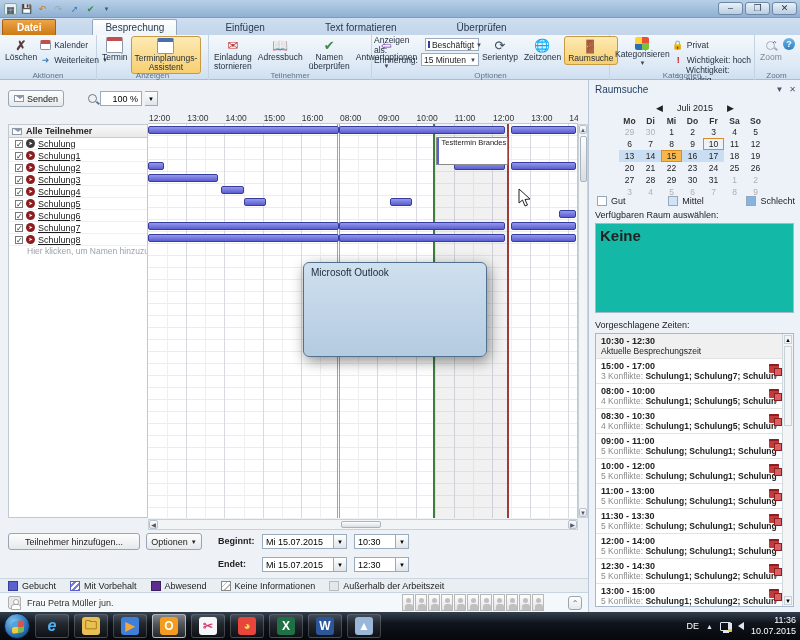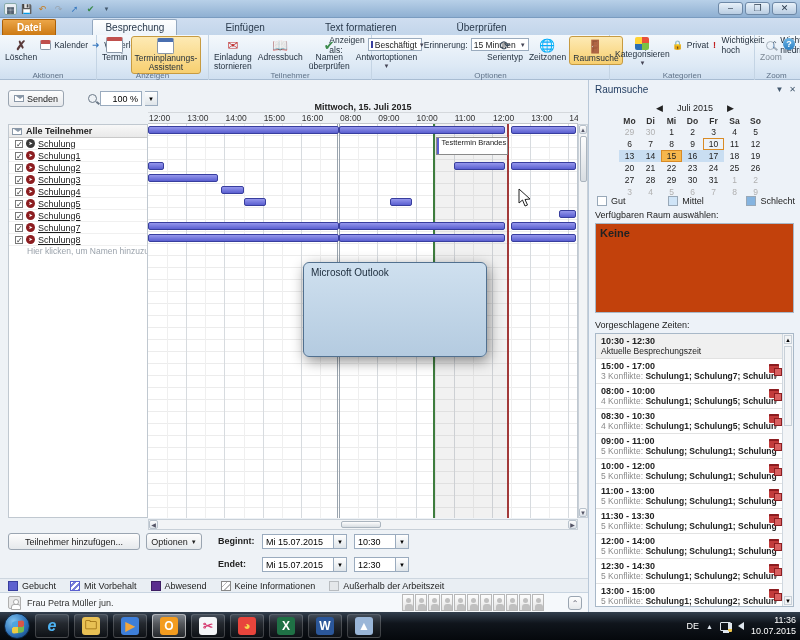--- a/index.html
+++ b/index.html
@@ -31,21 +31,21 @@
     background:linear-gradient(#f4f8fc,#dde9f5 70%,#cfdff0); border-bottom:1px solid #a8bcd2; display:flex; }
   .rgroup { position:relative; height:45px; border-right:1px solid #c4d4e4; padding:1px 2px 10px 2px;
     display:flex; align-items:flex-start; }
   .rgroup-label { position:absolute; left:0; right:0; bottom:0px; text-align:center; font-size:8px; color:#5f7288; }
   .bigbtn { display:flex; flex-direction:column; align-items:center; justify-content:flex-start;
     font-size:8.5px; color:#1f2c3a; text-align:center; line-height:9px; padding:1px 3px; border-radius:3px; }
   .bigbtn .ic { width:17px; height:16px; display:flex; align-items:center; justify-content:center; font-size:13px; }
   .bigbtn.hl { background:linear-gradient(#fdeab4,#f7cf70); border:1px solid #c79b41; }
   .smallbtn { display:flex; align-items:center; gap:3px; font-size:8.5px; color:#1f2c3a; height:13px; }
   .smallbtn .ic { width:11px; height:10px; font-size:9px; line-height:10px; text-align:center; }
-  .stack { display:flex; flex-direction:row; justify-content:center; gap:2px; padding-top:2px; }
+  .stack { display:flex; flex-direction:column; justify-content:flex-start; gap:2px; padding-top:2px; }
   .ddfield { background:#fff; border:1px solid #9aabbe; font-size:8.5px; height:13px;
     display:flex; align-items:center; padding:0 2px; gap:2px; color:#222; }
   .ddfield .arrow { font-size:6px; color:#445; margin-left:auto; }
   .cal-ic { width:14px; height:13px; background:#fff; border:1px solid #8a98a8; border-top:4px solid #c0504d; border-radius:2px; }
   .ribbon-help { position:absolute; right:5px; top:38px; display:flex; gap:5px; align-items:center; }
   .help-q { width:12px; height:12px; border-radius:50%; background:linear-gradient(#6db7e8,#2d7fc1);
     color:#fff; font-size:9px; line-height:12px; text-align:center; font-weight:bold; }
   .rib-min { font-size:8px; color:#44596e; }
 
   
@@ -96,21 +96,21 @@
     background-image:repeating-linear-gradient(to bottom, #ffffff 0 11px, #ececec 11px 12px);
     border-right:1px solid #c0c8d0; }
   .vline { position:absolute; top:0; bottom:0; width:1px; }
   .vline.hour { background:#d7dbdf; }
   .vline.half { background:#efefef; }
   .vline.day { background:#9aa4ae; width:1px; }
   #selection { position:absolute; top:0; bottom:0; background:rgba(120,120,120,0.10);
     border-left:2px solid #3e7d3e; border-right:2px solid #a23a3a; }
   .bar { position:absolute; height:8px; border:1px solid #383e9e; border-radius:2px;
     background:linear-gradient(#9597ec,#5a5fd0); }
-  #event-label { position:absolute; height:18px; background:#fff; border:1px solid #8a8a8a;
+  #event-label { position:absolute; height:28px; background:#fff; border:1px solid #8a8a8a;
     font-size:7.5px; line-height:9px; color:#222; padding-left:5px; white-space:nowrap; overflow:hidden; }
   #event-label::before { content:""; position:absolute; left:0; top:0; bottom:0; width:2px; background:#5a5fd0; }
 
   
   .sb { position:absolute; background:#f2f4f6; border:1px solid #c8d0d8; }
   .sb .arr { position:absolute; font-size:6px; color:#556; text-align:center;
     background:linear-gradient(#fdfdfd,#dde2e8); border:1px solid #b8c2cc; border-radius:2px; }
   .sb .thumb { position:absolute; background:linear-gradient(#fdfdfd,#d8dde2); border:1px solid #aab4be; border-radius:2px; }
   #vscroll { left:578px; top:44px; width:10px; height:394px; }
   #vscroll .arr { left:0; width:8px; height:9px; line-height:9px; }
@@ -165,22 +165,22 @@
   .cal-day.mid { background:#c9def2; }
   .cal-day.selected { background:#f6b74d; border:1px solid #d98b25; line-height:10px; }
   .cal-day.today { border:1px solid #d98b25; line-height:10px; }
   #rf-quality { position:absolute; left:6px; top:116px; width:200px; display:flex; font-size:9px; color:#222; }
   .q-item { display:flex; align-items:center; gap:4px; }
   .qsw { width:10px; height:10px; border:1px solid #98a8b8; }
   .qsw.good { background:#fff; }
   .qsw.mid { background:#cfe4f7; }
   .qsw.bad { background:#85b4e0; }
   #rf-room-label, #rf-sugg-label { position:absolute; left:6px; font-size:9px; color:#222; }
-  #rf-roombox { position:absolute; left:6px; top:143px; width:199px; height:90px; background:#c2410c;
-    border:1px solid #a8b8c8; font-size:11px; font-weight:bold; color:#222; padding:3px 4px; }
+  #rf-roombox { position:absolute; left:6px; top:143px; width:199px; height:90px; background:#14b8a6;
+    border:1px solid #a8b8c8; font-size:15px; font-weight:bold; color:#222; padding:3px 4px; }
   #rf-list { position:absolute; left:6px; top:253px; width:199px; height:274px; background:#fff;
     border:1px solid #a8b8c8; overflow:hidden; }
   .sugg { position:relative; height:25px; border-bottom:1px solid #e2e2e2; padding:2px 16px 0 5px; }
   .sugg.sel { background:#f0f0f0; }
   .sugg .t { font-size:9px; font-weight:bold; color:#222; }
   .sugg .d { font-size:8.5px; color:#222; white-space:nowrap; overflow:hidden; }
   .sugg .d .pre { color:#8a8a8a; font-weight:normal; }
   .sugg .d .nm { font-weight:bold; }
   .conf-ic { position:absolute; right:14px; top:5px; width:10px; height:9px; background:#c23b3b;
     border-radius:1px; box-shadow:inset 0 2px 0 #8c1d20; }
@@ -397,21 +397,20 @@
         <span class="env"></span>
         <span>Senden</span>
       </div>
       <div id="zoom-ctl">
         <span class="mag"></span>
         <span id="zoom-box">100 %</span>
         <span id="zoom-dd">▼</span>
       </div>
     </div>
 
-    <div id="date-header">Mittwoch, 15. Juli 2015</div>
     <div id="hours-header">
         <span class="hour-label" style="left: 1px;">12:00</span>
         <span class="hour-label" style="left: 39.2143px;">13:00</span>
         <span class="hour-label" style="left: 77.4286px;">14:00</span>
         <span class="hour-label" style="left: 115.643px;">15:00</span>
         <span class="hour-label" style="left: 153.857px;">16:00</span>
         <span class="hour-label" style="left: 192.071px;">08:00</span>
         <span class="hour-label" style="left: 230.286px;">09:00</span>
         <span class="hour-label" style="left: 268.5px;">10:00</span>
         <span class="hour-label" style="left: 306.714px;">11:00</span>

